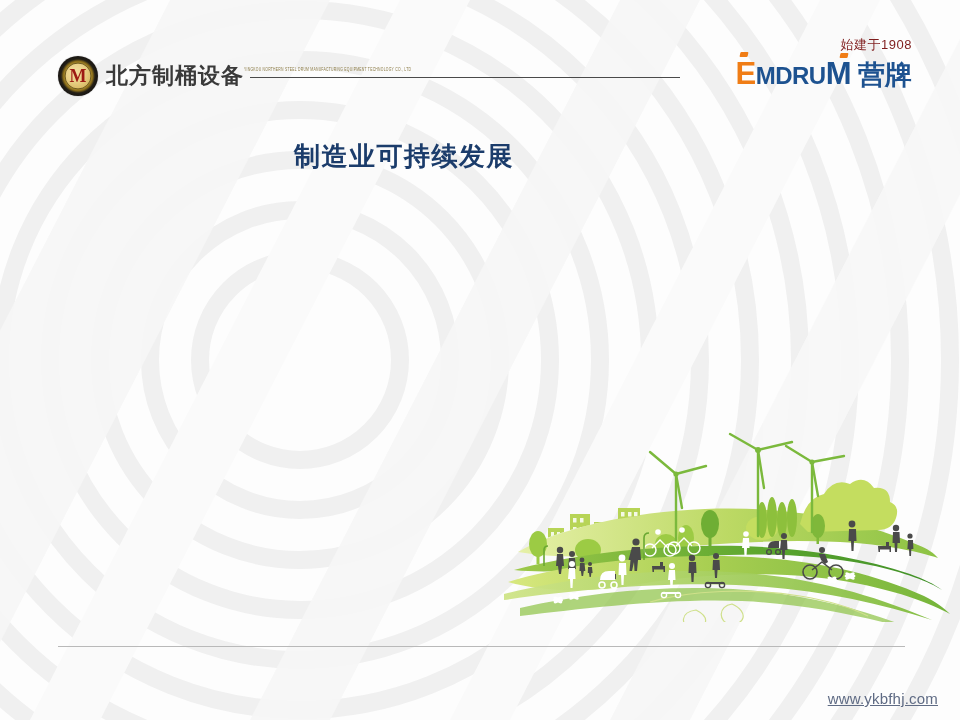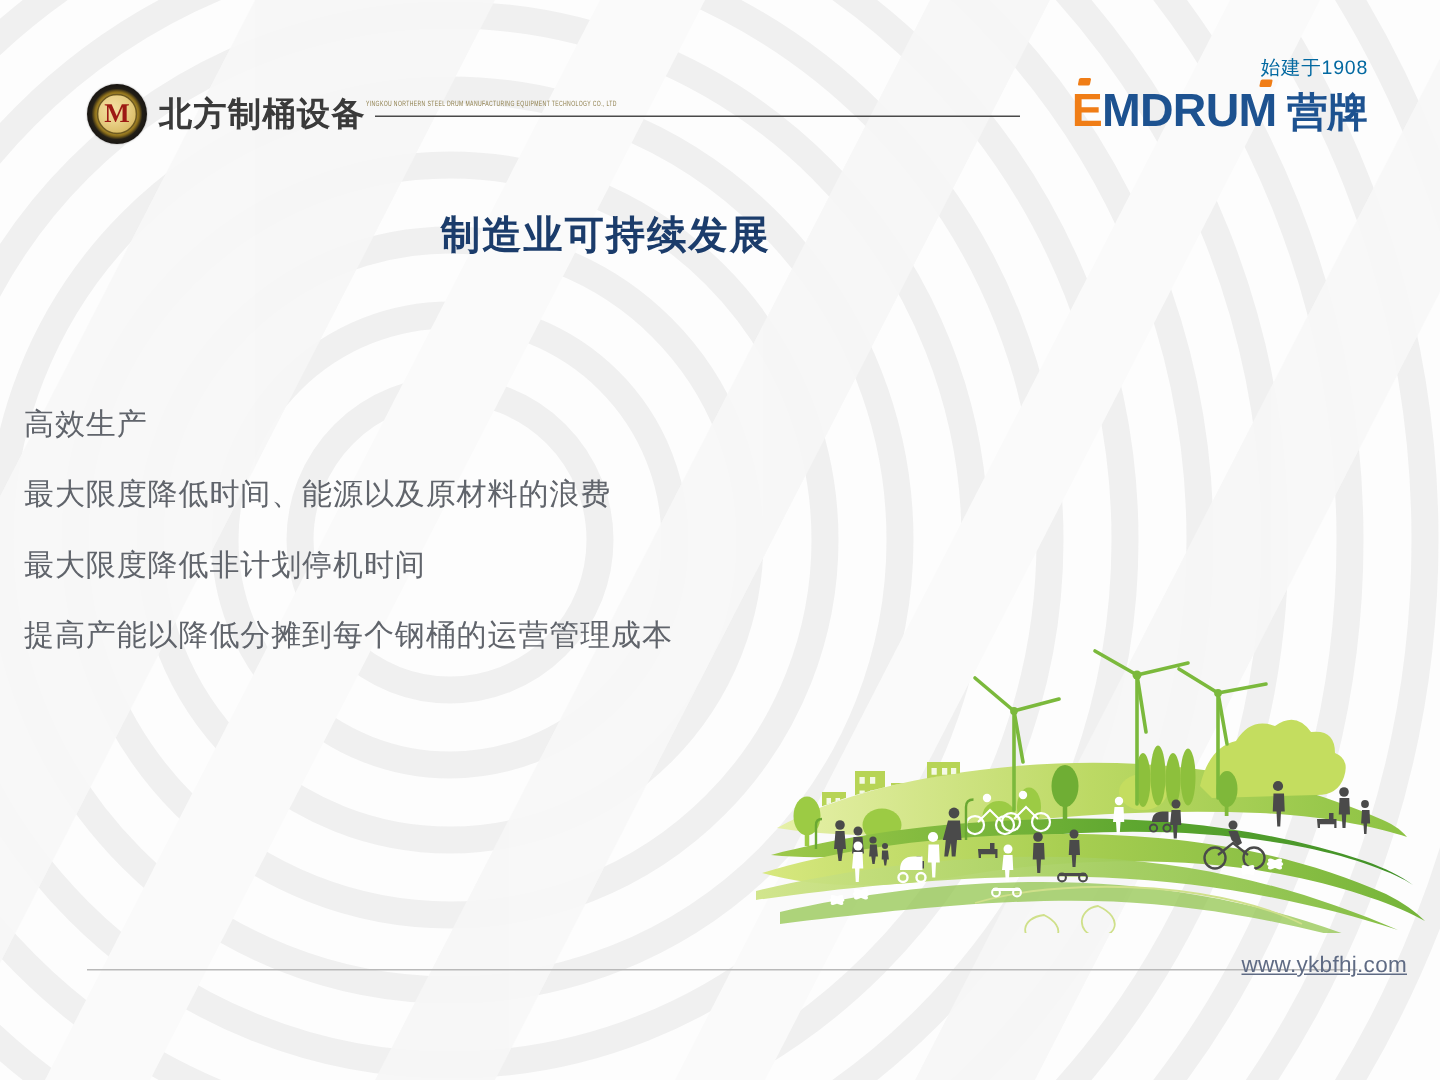--- a/index.html
+++ b/index.html
@@ -116,21 +116,21 @@
   }
 
   .logo-right {
     position: absolute;
     right: 48px;
     top: 36px;
     text-align: right;
   }
   .founded {
     font-size: 13px;
-    color: #0369a1;
+    color: #7f1d1d;
     letter-spacing: 0.5px;
     margin-bottom: 4px;
   }
   .emdrum {
     display: flex;
     align-items: baseline;
     justify-content: flex-end;
     line-height: 1;
   }
   .emdrum-e-wrap {
@@ -148,21 +148,21 @@
     position: absolute;
     left: 5px;
     top: -6px;
     width: 8px;
     height: 5px;
     background: #f07d16;
     border-radius: 1px;
     transform: skewX(-12deg);
   }
   .emdrum-mdru {
-    font-size: 31px;
+    font-size: 24px;
     font-weight: 700;
     color: #1d5290;
     letter-spacing: -0.5px;
   }
   .emdrum-m2 {
     font-size: 31px;
     font-weight: 700;
     color: #1d5290;
     letter-spacing: -0.5px;
     position: relative;
@@ -242,21 +242,21 @@
     left: 18px;
     top: 660px;
     font-size: 14px;
     color: #6a6e74;
     letter-spacing: 0.5px;
     z-index: 5;
   }
   .footer-right {
     position: absolute;
     right: 22px;
-    top: 635px;
+    top: 690px;
     font-size: 15px;
     color: #5f6b84;
     letter-spacing: 0.2px;
     z-index: 5;
   }
 </style>
 </head>
 <body>
 
 <div class="slide">
@@ -319,26 +319,20 @@
         </span>
         <span class="emdrum-mdru">MDRU</span>
         <span class="emdrum-m2">M</span>
         <span class="emdrum-cn">营牌</span>
       </div>
     </div>
   </div>
 
   <div class="slide-title">制造业可持续发展</div>
 
-  <div class="body-list">
-    <div class="body-line">高效生产</div>
-    <div class="body-line">最大限度降低时间、能源以及原材料的浪费</div>
-    <div class="body-line">最大限度降低非计划停机时间</div>
-    <div class="body-line">提高产能以降低分摊到每个钢桶的运营管理成本</div>
-  </div>
 
   <svg class="eco-graphic" viewBox="0 0 460 190" preserveAspectRatio="xMidYMid meet">
     <defs>
       <linearGradient id="hillA" x1="0" y1="0" x2="1" y2="0">
         <stop offset="0%" stop-color="#d8e87f"></stop>
         <stop offset="45%" stop-color="#a9cf52"></stop>
         <stop offset="100%" stop-color="#74b43a"></stop>
       </linearGradient>
       <linearGradient id="hillB" x1="0" y1="0" x2="1" y2="0">
         <stop offset="0%" stop-color="#e6f0a8"></stop>

